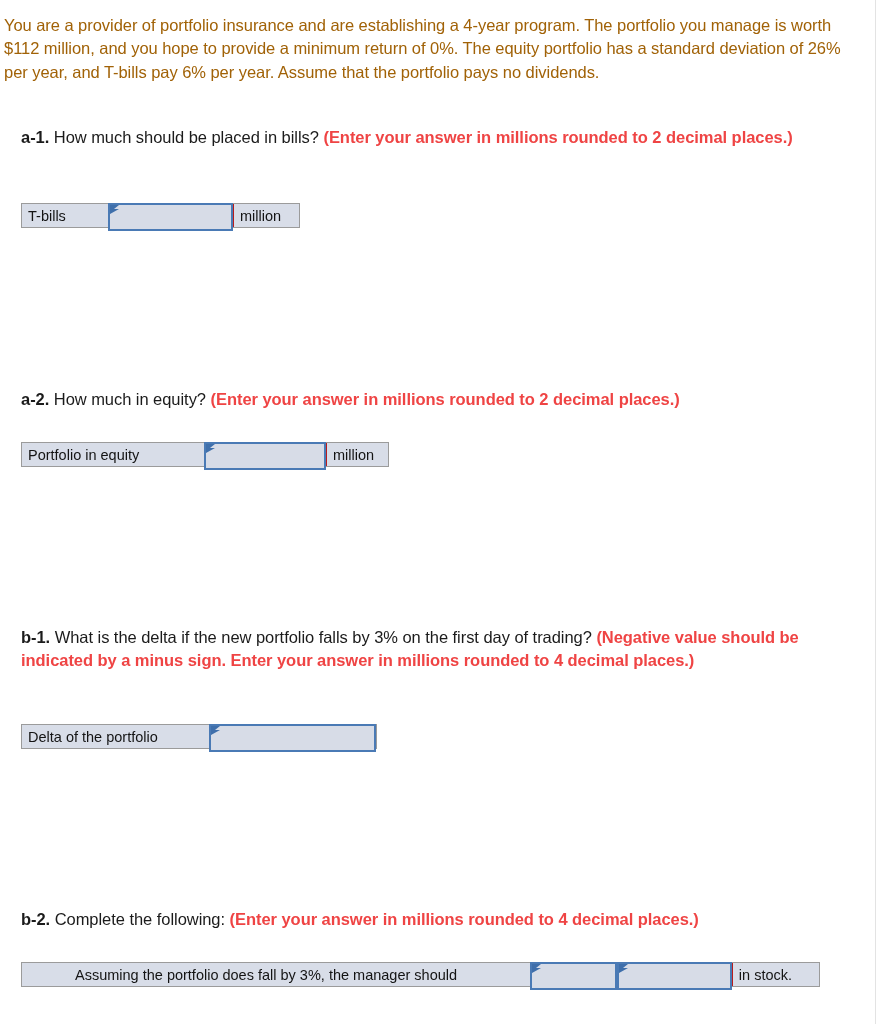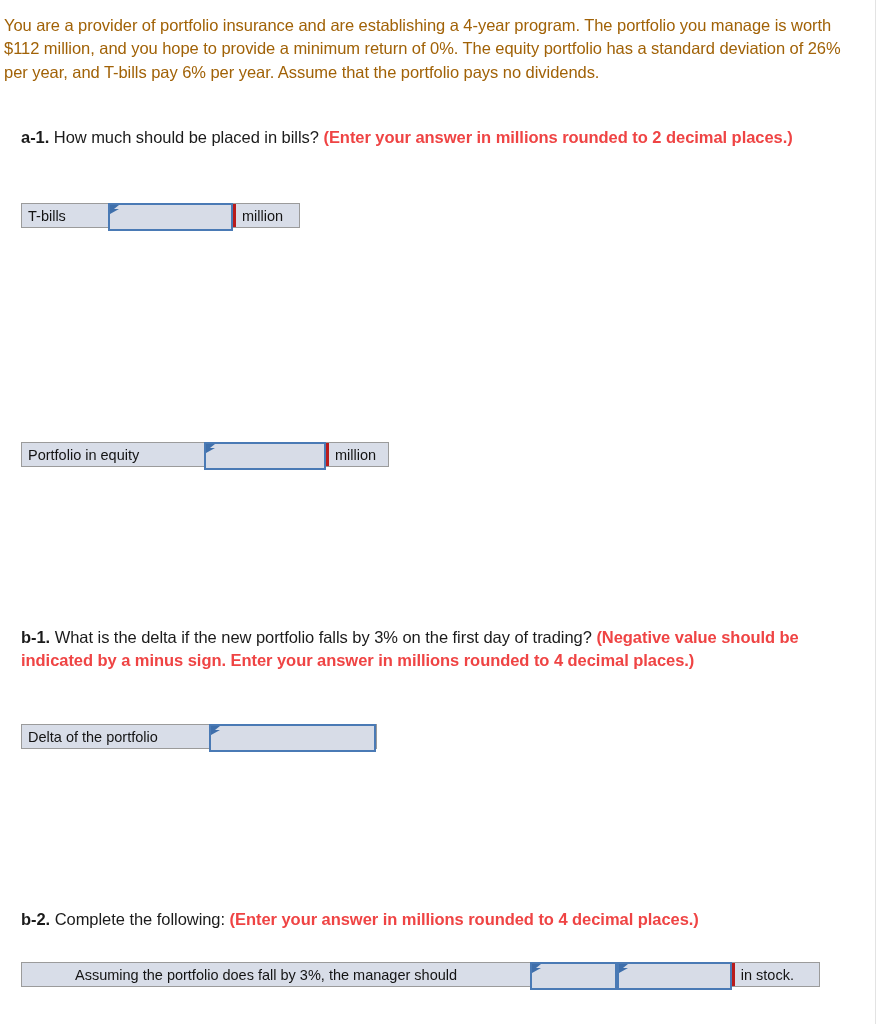--- a/index.html
+++ b/index.html
@@ -69,21 +69,21 @@
     font-size: 14.5px;
     color: #141414;
     padding: 0 6px;
     white-space: nowrap;
     overflow: hidden;
   }
   .cell.label {
     justify-content: flex-start;
   }
   .cell.unit {
-    border-left: 3px solid #b91c1c;
+    border-left: 1px solid #b91c1c;
     justify-content: flex-start;
   }
 
   
   .inputcell {
     position: relative;
     box-sizing: border-box;
     background: #d7dce7;
     border: 2px solid #4a7ab5;
     height: 28px;
@@ -128,20 +128,23 @@
     <div class="cell label" style="width:86px;">T-bills</div>
     <div class="inputcell" style="width:125px;">
       <input class="inputfield" type="text" value="" style="">
       <svg class="flag" viewBox="0 0 9 11">
         <polygon points="0,0 9,0 4,4 9,4 0,9" fill="#3f6fab"></polygon>
       </svg>
     </div>
     <div class="cell unit" style="width:66px;">million</div>
   </div>
 
+  <div class="qline" style="top:388px;">
+    <span class="qlabel">a-2.</span><span> How much in equity? </span><span class="qred">(Enter your answer in millions rounded to 2 decimal places.)</span>
+  </div>
 
   <div class="ansrow" style="left:21px; top:442px; width:368px;">
     <div class="cell label" style="width:182px;">Portfolio in equity</div>
     <div class="inputcell" style="width:122px;">
       <input class="inputfield" type="text" value="" style="">
       <svg class="flag" viewBox="0 0 9 11">
         <polygon points="0,0 9,0 4,4 9,4 0,9" fill="#3f6fab"></polygon>
       </svg>
     </div>
     <div class="cell unit" style="width:62px;">million</div>

